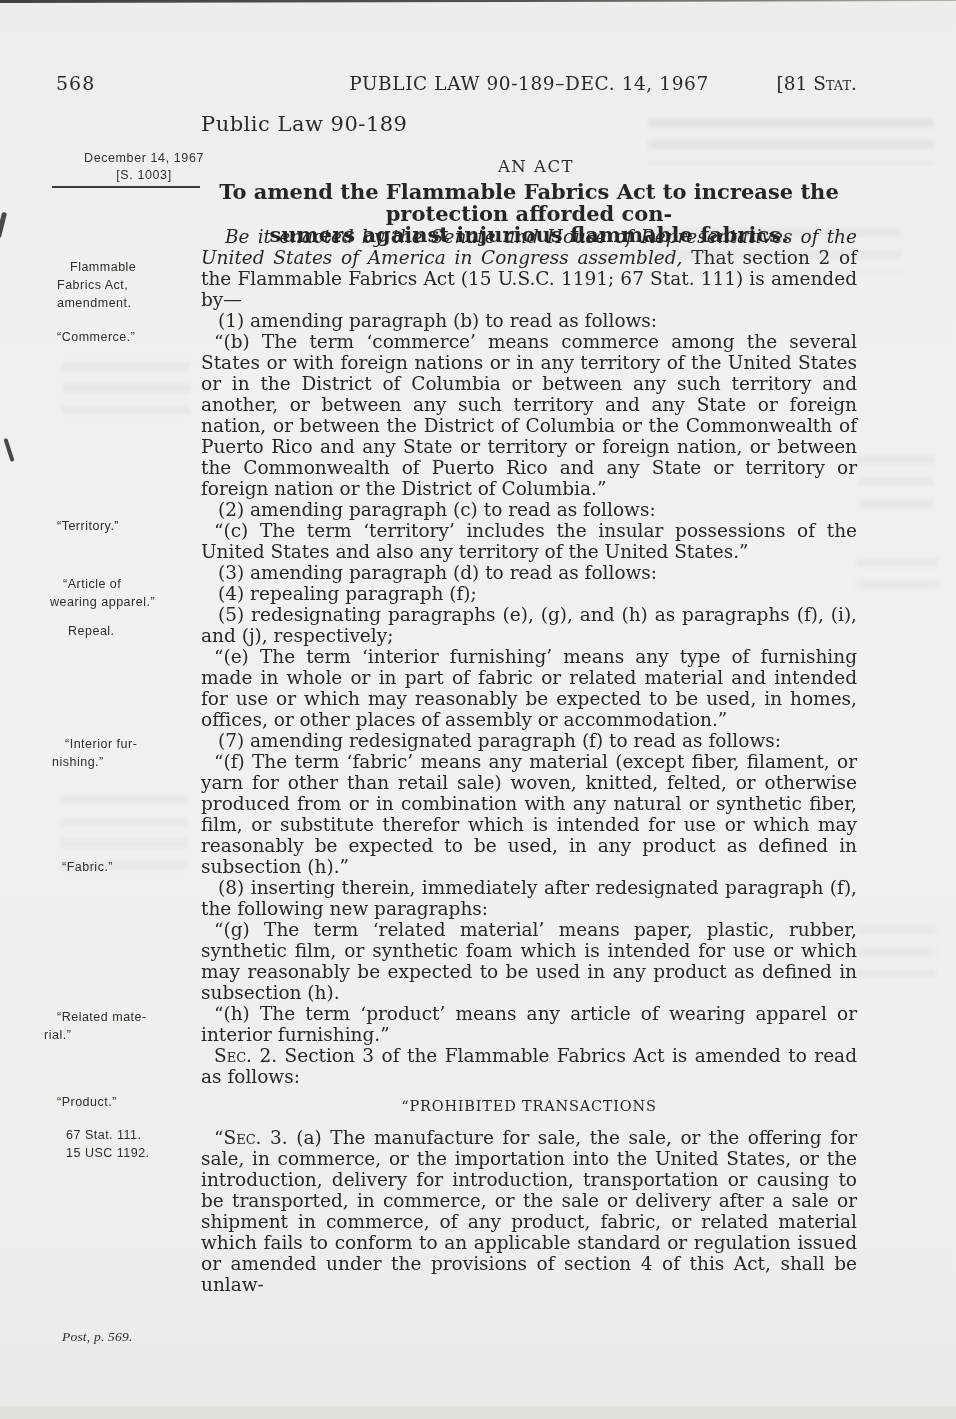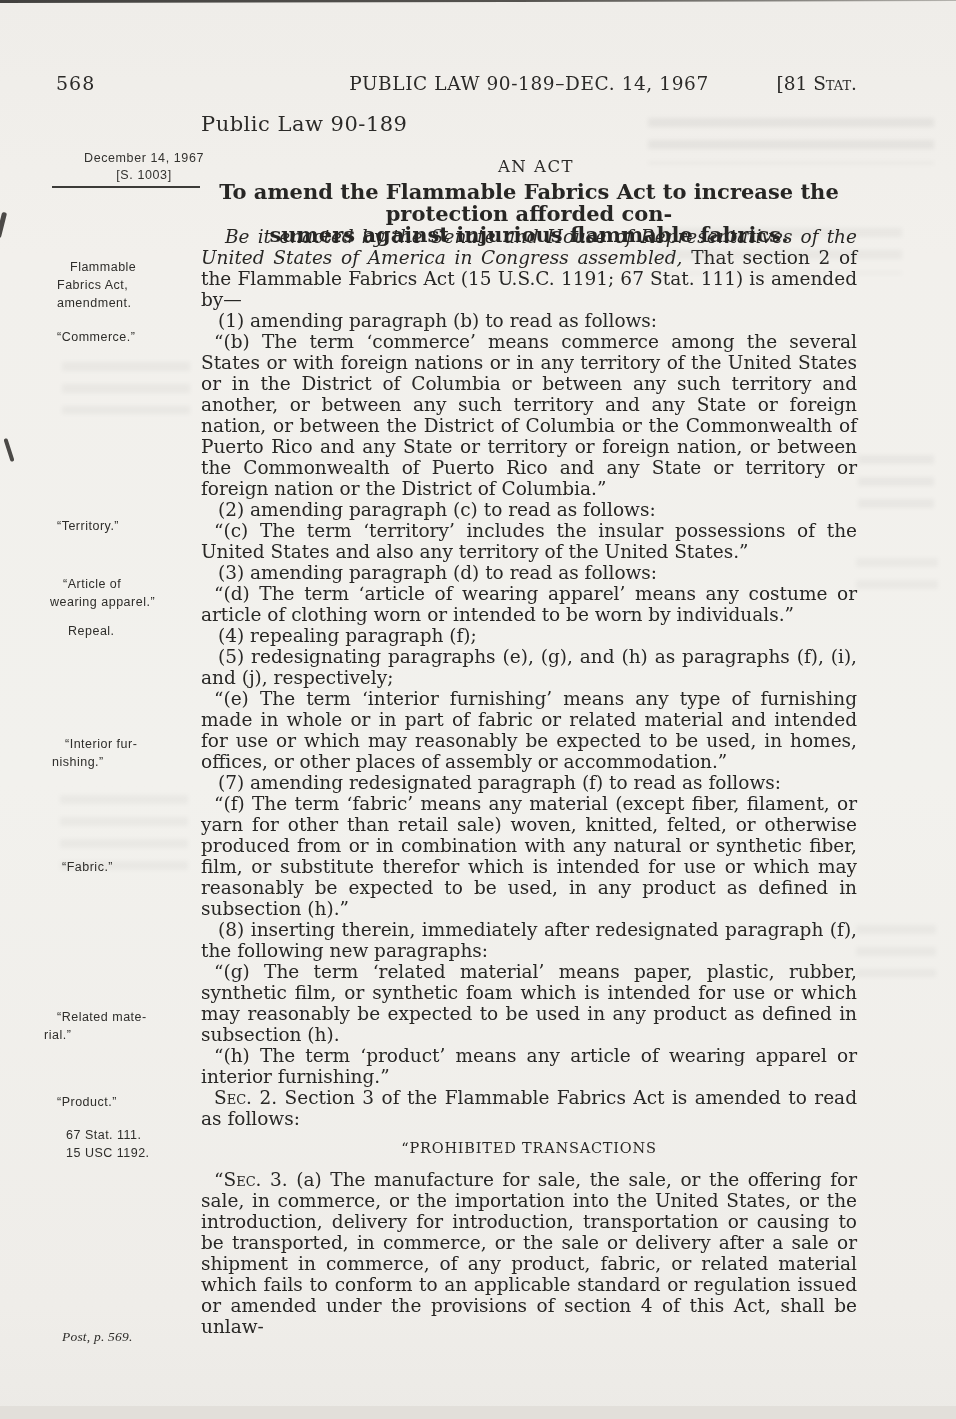--- a/index.html
+++ b/index.html
@@ -128,21 +128,20 @@
   </div>
   <div class="mnote mnote-italic n-post">Post, p. 569.</div>
 
   <div class="main-col">
     <p class="p-enacting"><span class="it">Be it enacted by the Senate and House of Representatives of the United States of America in Congress assembled,</span><span> That section 2 of the Flammable Fabrics Act (15 U.S.C. 1191; 67 Stat. 111) is amended by—</span></p>
     <p class="p-clause">(1) amending paragraph (b) to read as follows:</p>
     <p class="p-quoted">“(b) The term ‘commerce’ means commerce among the several States or with foreign nations or in any territory of the United States or in the District of Columbia or between any such territory and another, or between any such territory and any State or foreign nation, or between the District of Columbia or the Commonwealth of Puerto Rico and any State or territory or foreign nation, or between the Commonwealth of Puerto Rico and any State or territory or foreign nation or the District of Columbia.”</p>
     <p class="p-clause">(2) amending paragraph (c) to read as follows:</p>
     <p class="p-quoted">“(c) The term ‘territory’ includes the insular possessions of the United States and also any territory of the United States.”</p>
     <p class="p-clause">(3) amending paragraph (d) to read as follows:</p>
-    <p class="p-quoted">“(d) The term ‘article of wearing apparel’ means any costume or article of clothing worn or intended to be worn by individuals.”</p>
     <p class="p-clause">(4) repealing paragraph (f);</p>
     <p class="p-clause">(5) redesignating paragraphs (e), (g), and (h) as paragraphs (f), (i), and (j), respectively;</p>
     <p class="p-quoted">“(e) The term ‘interior furnishing’ means any type of furnishing made in whole or in part of fabric or related material and intended for use or which may reasonably be expected to be used, in homes, offices, or other places of assembly or accommodation.”</p>
     <p class="p-clause">(7) amending redesignated paragraph (f) to read as follows:</p>
     <p class="p-quoted">“(f) The term ‘fabric’ means any material (except fiber, filament, or yarn for other than retail sale) woven, knitted, felted, or otherwise produced from or in combination with any natural or synthetic fiber, film, or substitute therefor which is intended for use or which may reasonably be expected to be used, in any product as defined in subsection (h).”</p>
     <p class="p-clause">(8) inserting therein, immediately after redesignated paragraph (f), the following new paragraphs:</p>
     <p class="p-quoted">“(g) The term ‘related material’ means paper, plastic, rubber, synthetic film, or synthetic foam which is intended for use or which may reasonably be expected to be used in any product as defined in subsection (h).</p>
     <p class="p-quoted">“(h) The term ‘product’ means any article of wearing apparel or interior furnishing.”</p>
     <p class="p-quoted"><span class="seclabel">Sec. 2.</span><span> Section 3 of the Flammable Fabrics Act is amended to read as follows:</span></p>
     <p class="center-head">“PROHIBITED TRANSACTIONS</p>

